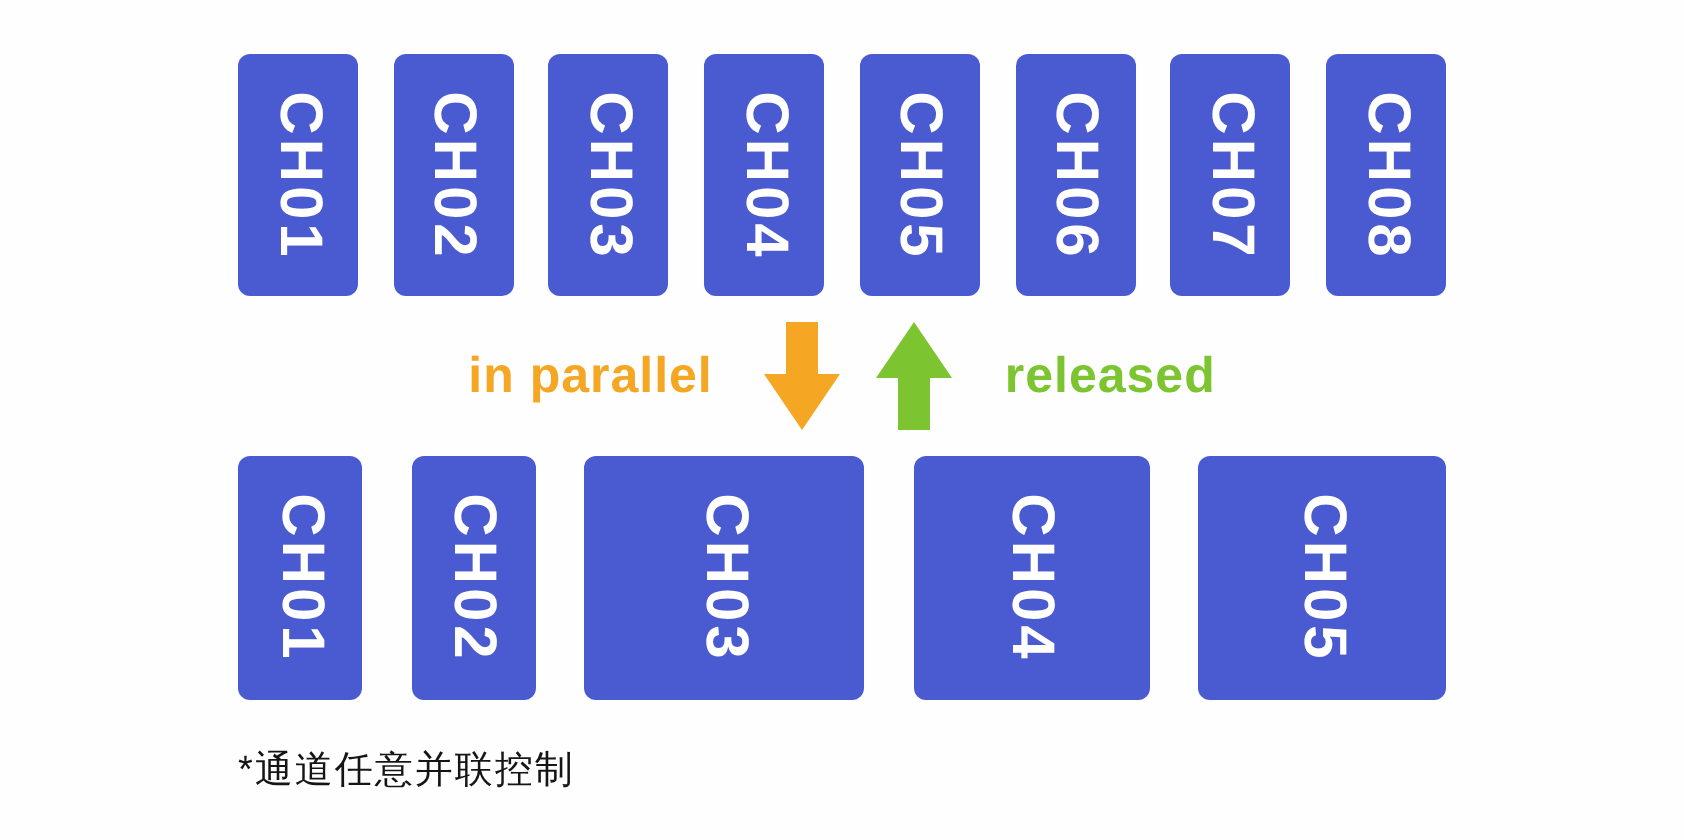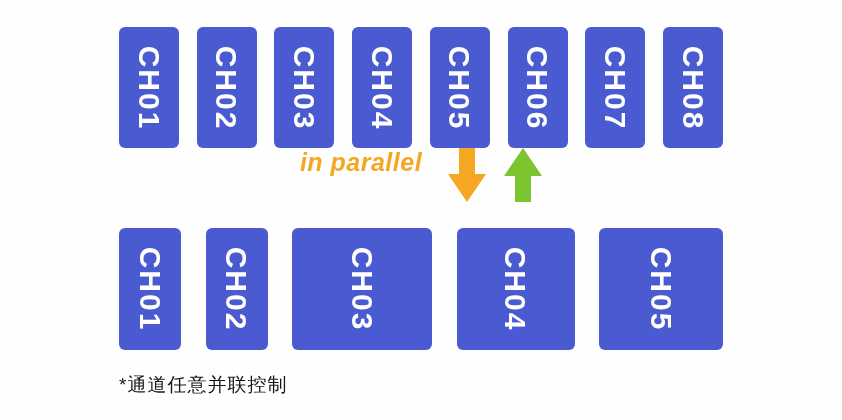--- a/index.html
+++ b/index.html
@@ -42,24 +42,23 @@
     color: var(--block_text, #ffffff);
     font-weight: bold;
     font-size: 30px;
     letter-spacing: 2px;
     white-space: nowrap;
     transform: rotate(90deg);
   }
   .middle {
     height: 80px;
     display: flex;
-    align-items: flex-start;
+    align-items: center;
     justify-content: center;
     gap: 18px;
-    font-style: italic;
   }
   .mid-label {
     font-size: 25px;
     font-weight: bold;
     letter-spacing: 0.5px;
   }
   .mid-label.orange { color: var(--orange, #f5a623); margin-right: 8px; }
   .mid-label.green  { color: var(--green, #7dc431); margin-left: 8px; }
   .arrow { display: block; }
   .arrow.down { color: var(--orange, #f5a623); }
@@ -106,20 +105,21 @@
       </div>
 
     <div class="middle">
       <span class="mid-label orange">in parallel</span>
       <svg class="arrow down" width="38" height="54" viewBox="0 0 38 54" aria-hidden="true">
         <path fill="currentColor" d="M11 0 h16 v26 h11 L19 54 0 26 h11 z"></path>
       </svg>
       <svg class="arrow up" width="38" height="54" viewBox="0 0 38 54" aria-hidden="true">
         <path fill="currentColor" d="M19 0 L38 28 h-11 v26 h-16 v-26 H0 z"></path>
       </svg>
+      <span class="mid-label green">released</span>
     </div>
 
     <div class="row bottom" id="bottom-row">
         <div class="channel-block" style="width: 62px;">
           <span class="channel-label">CH01</span>
         </div>
         <div class="channel-block" style="width: 62px;">
           <span class="channel-label">CH02</span>
         </div>
         <div class="channel-block" style="width: 140px;">

